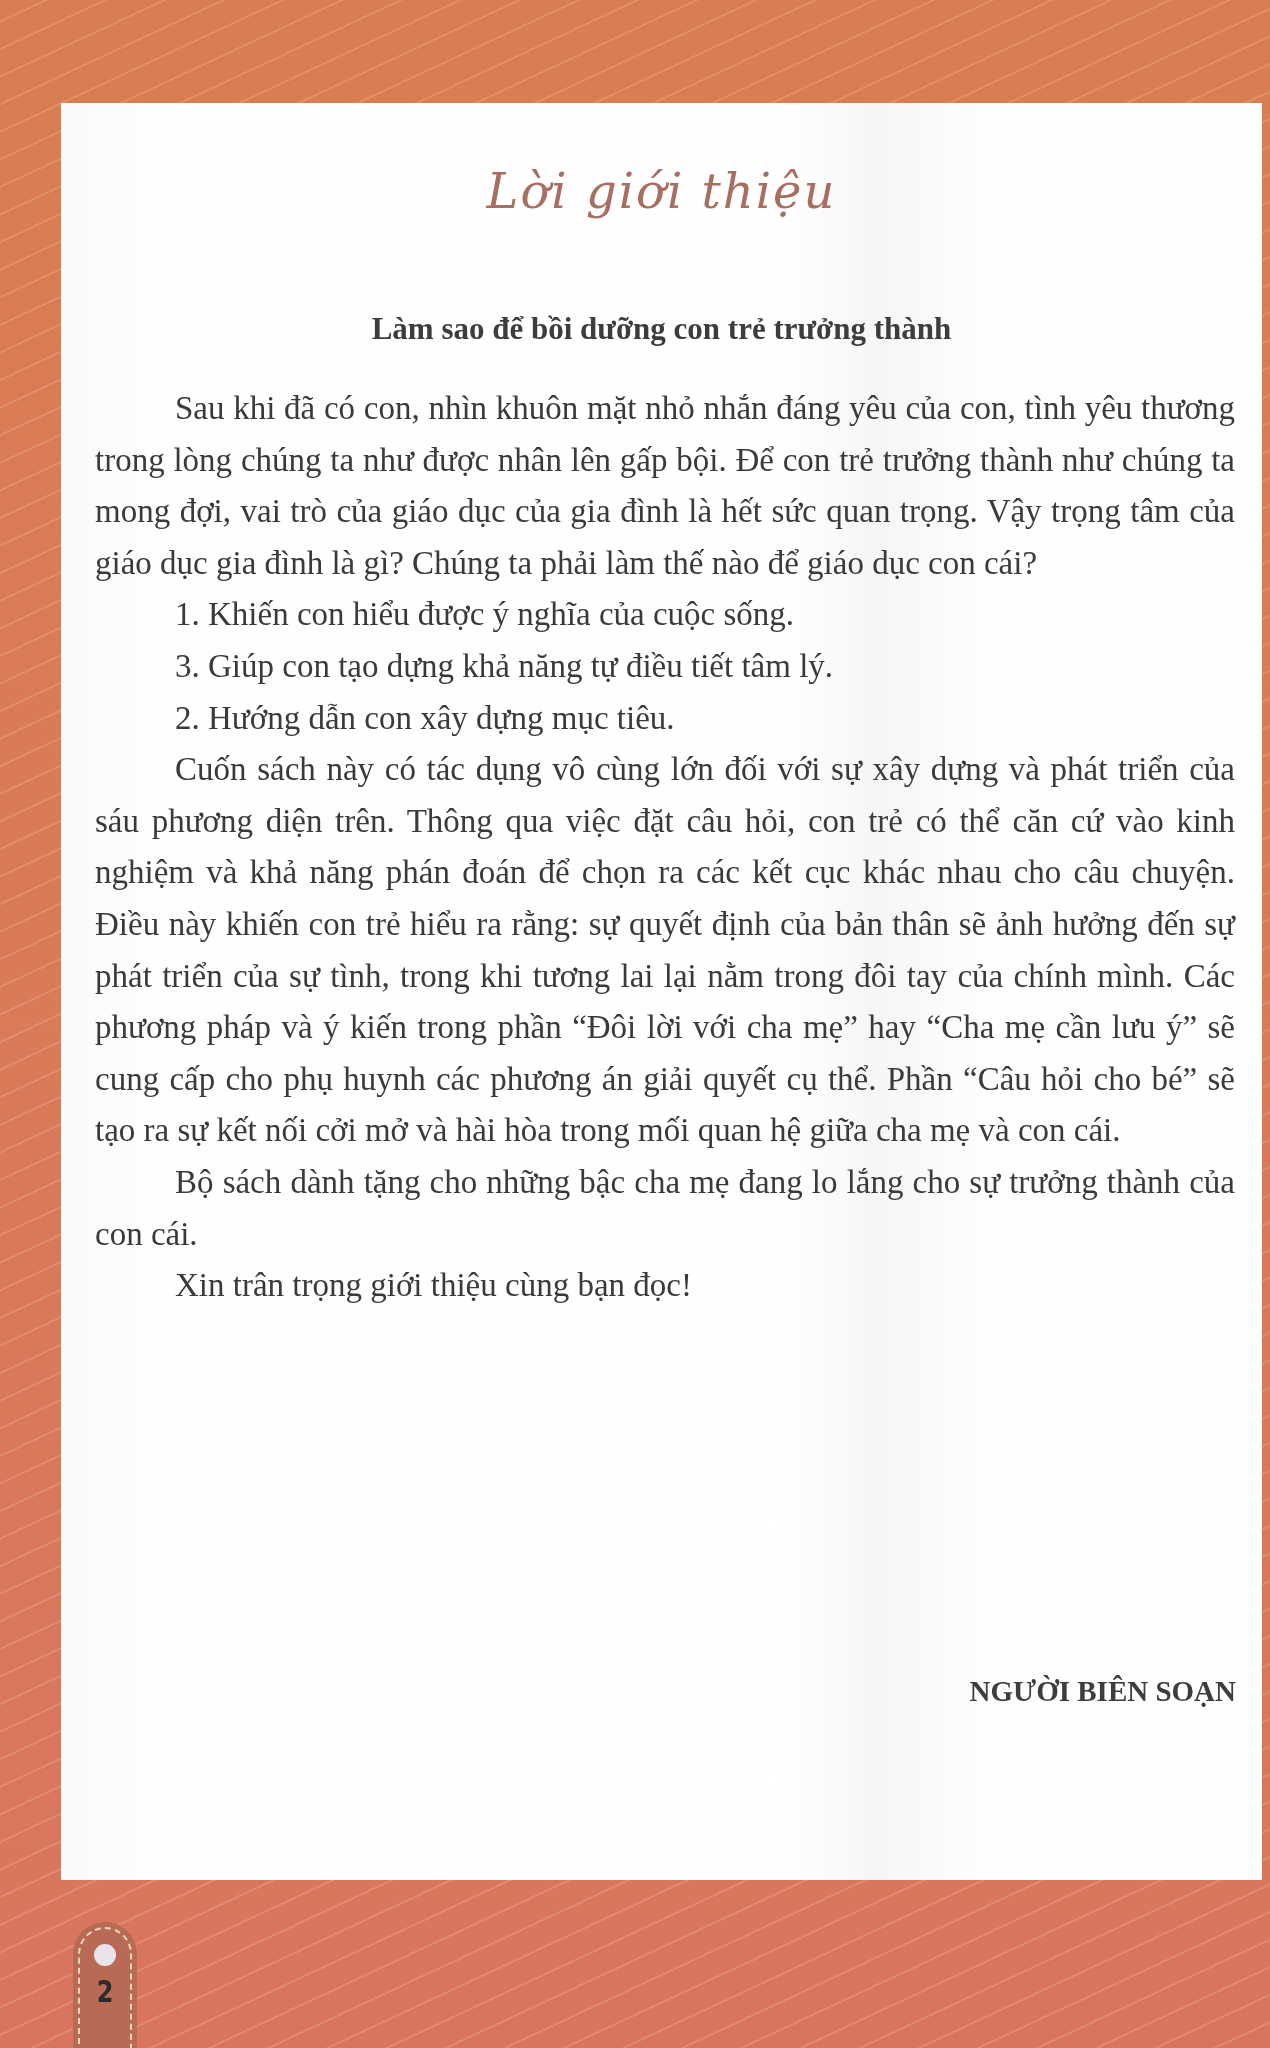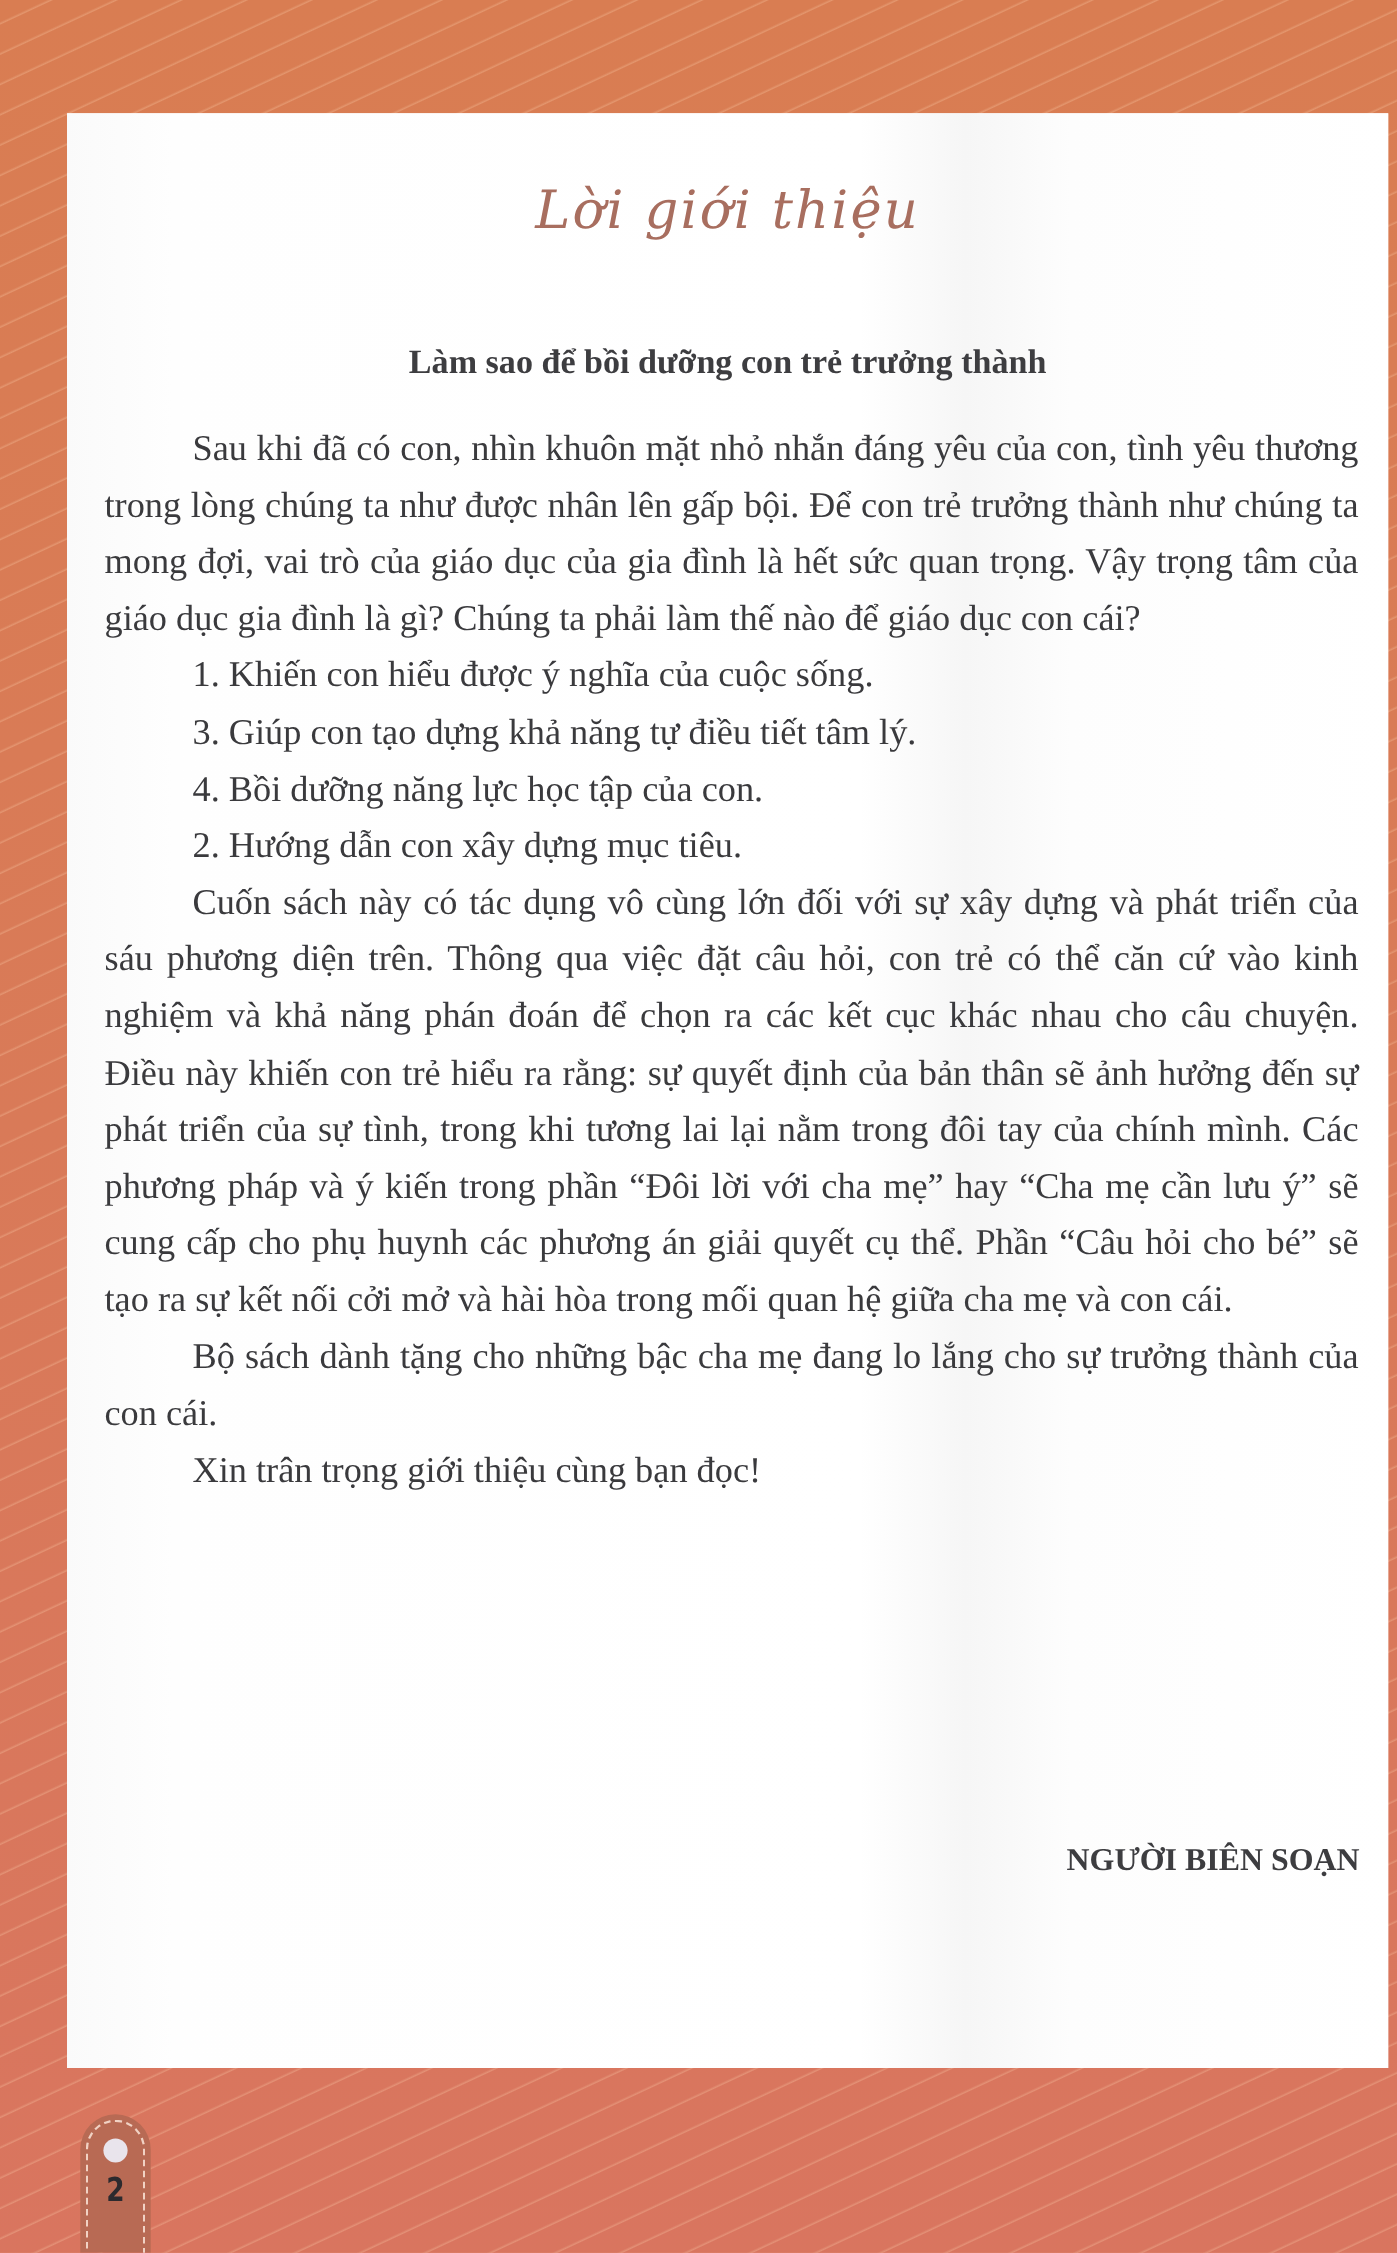--- a/index.html
+++ b/index.html
@@ -57,21 +57,20 @@
 </head>
 <body>
 
 <div class="panel">
   <div class="title">Lời giới thiệu</div>
   <div class="heading">Làm sao để bồi dưỡng con trẻ trưởng thành</div>
   <div class="body">
     <p class="indent">Sau khi đã có con, nhìn khuôn mặt nhỏ nhắn đáng yêu của con, tình yêu thương trong lòng chúng ta như được nhân lên gấp bội. Để con trẻ trưởng thành như chúng ta mong đợi, vai trò của giáo dục của gia đình là hết sức quan trọng. Vậy trọng tâm của giáo dục gia đình là gì? Chúng ta phải làm thế nào để giáo dục con cái?</p>
     <p class="indent">1. Khiến con hiểu được ý nghĩa của cuộc sống.</p>
     <p class="indent">3. Giúp con tạo dựng khả năng tự điều tiết tâm lý.</p>
-    <p class="indent">4. Bồi dưỡng năng lực học tập của con.</p>
     <p class="indent">2. Hướng dẫn con xây dựng mục tiêu.</p>
     <p class="indent">Cuốn sách này có tác dụng vô cùng lớn đối với sự xây dựng và phát triển của sáu phương diện trên. Thông qua việc đặt câu hỏi, con trẻ có thể căn cứ vào kinh nghiệm và khả năng phán đoán để chọn ra các kết cục khác nhau cho câu chuyện. Điều này khiến con trẻ hiểu ra rằng: sự quyết định của bản thân sẽ ảnh hưởng đến sự phát triển của sự tình, trong khi tương lai lại nằm trong đôi tay của chính mình. Các phương pháp và ý kiến trong phần “Đôi lời với cha mẹ” hay “Cha mẹ cần lưu ý” sẽ cung cấp cho phụ huynh các phương án giải quyết cụ thể. Phần “Câu hỏi cho bé” sẽ tạo ra sự kết nối cởi mở và hài hòa trong mối quan hệ giữa cha mẹ và con cái.</p>
     <p class="indent">Bộ sách dành tặng cho những bậc cha mẹ đang lo lắng cho sự trưởng thành của con cái.</p>
     <p class="indent">Xin trân trọng giới thiệu cùng bạn đọc!</p>
   </div>
   <div class="signature">NGƯỜI BIÊN SOẠN</div>
 </div>
 
 <div class="page-tab">
   <div class="stitch"></div>

